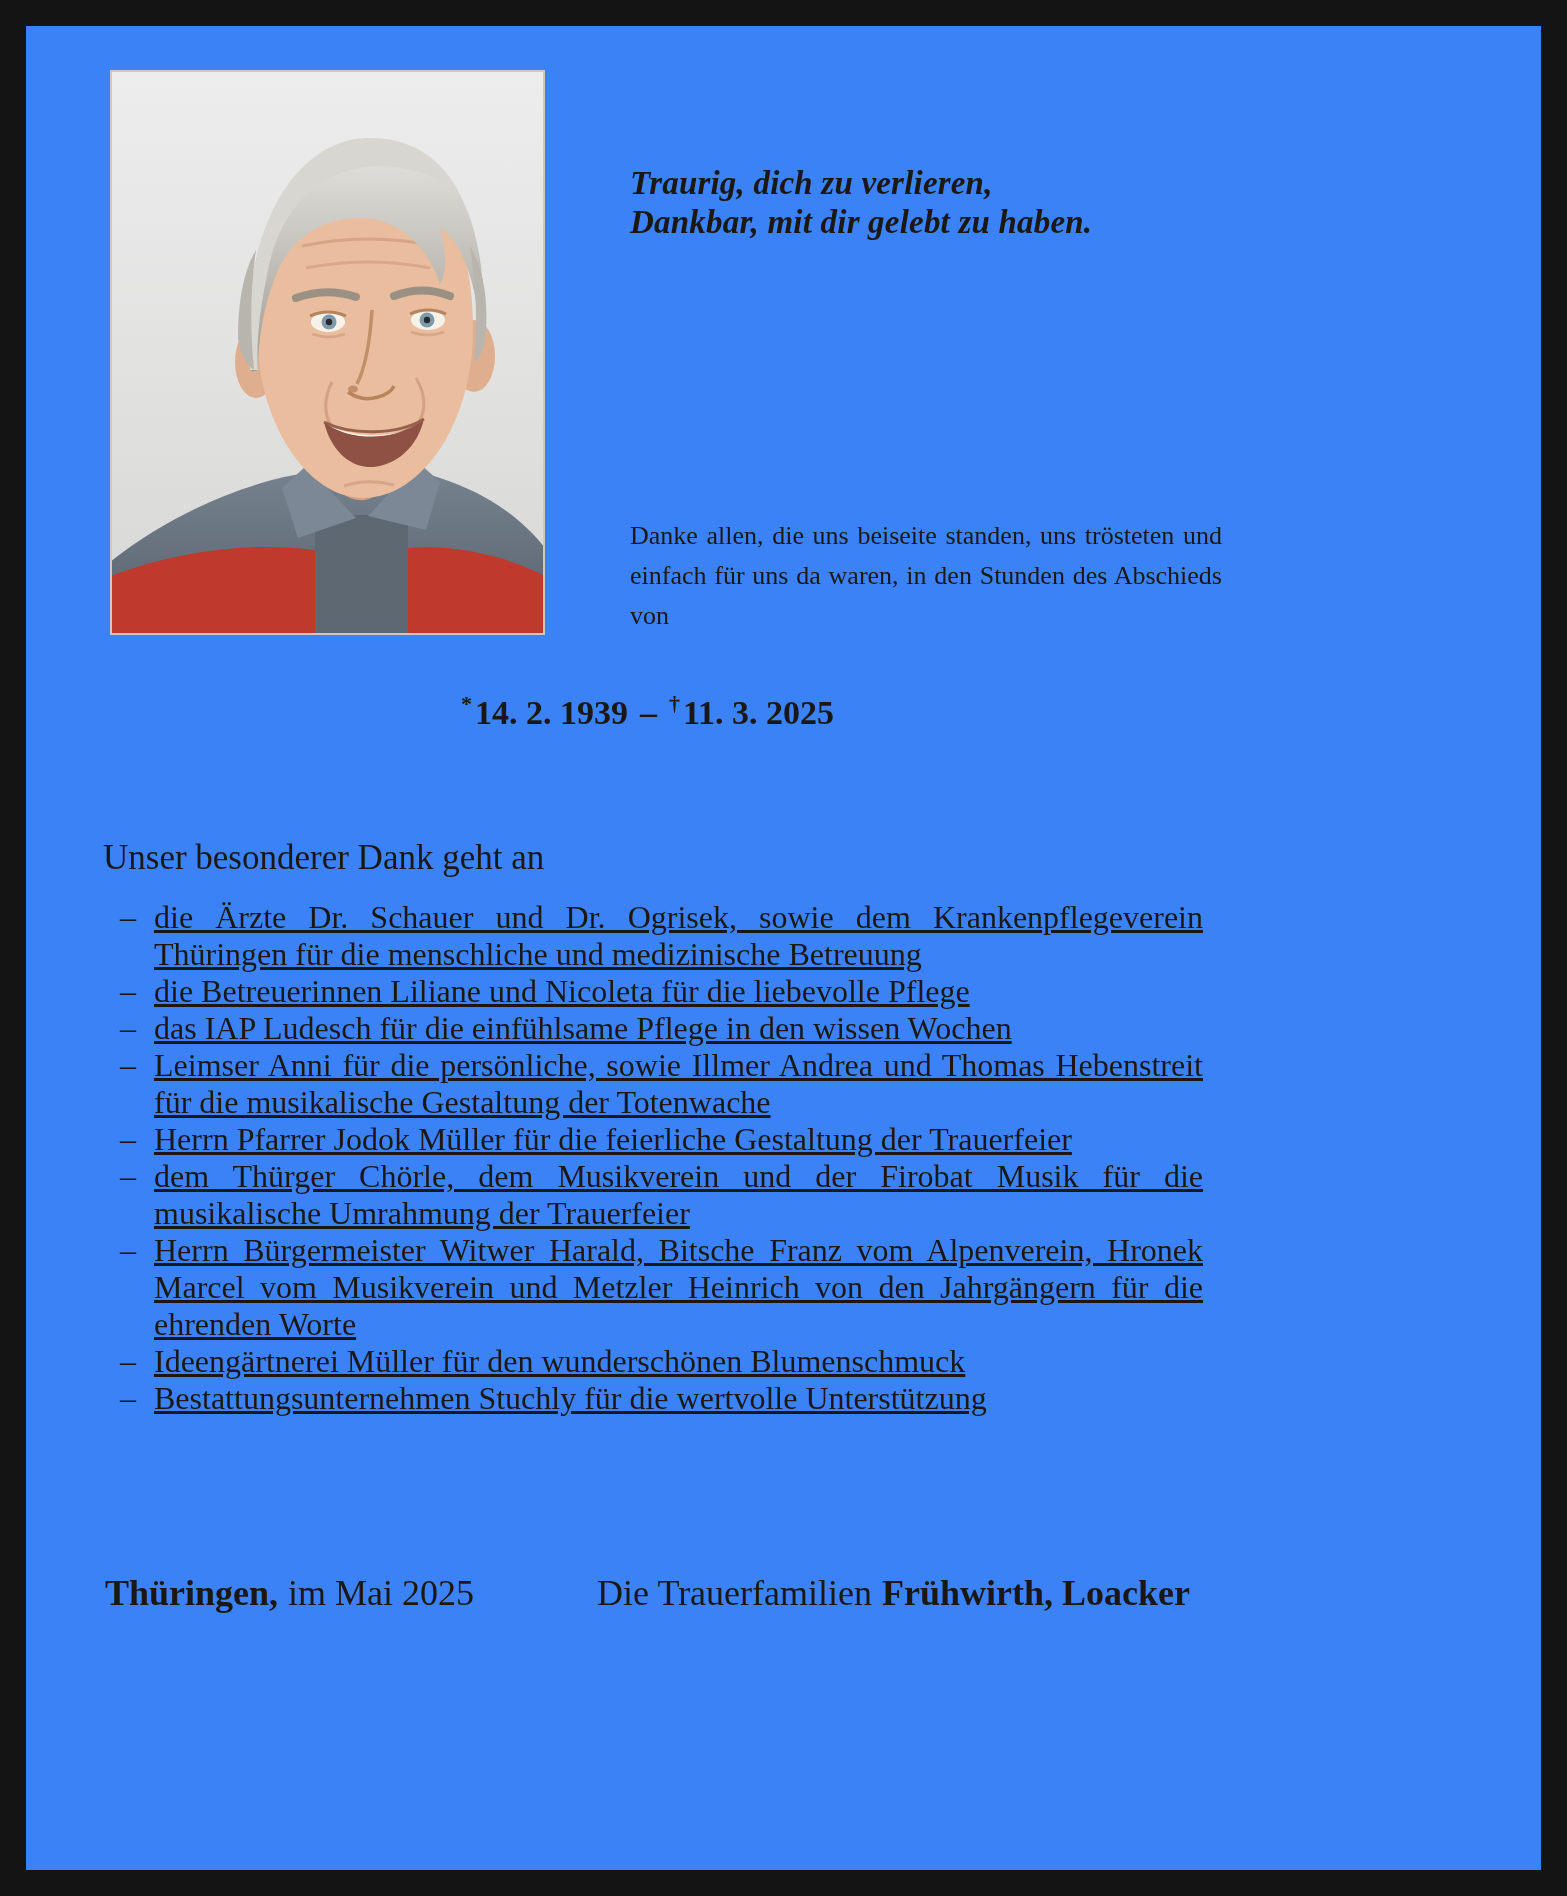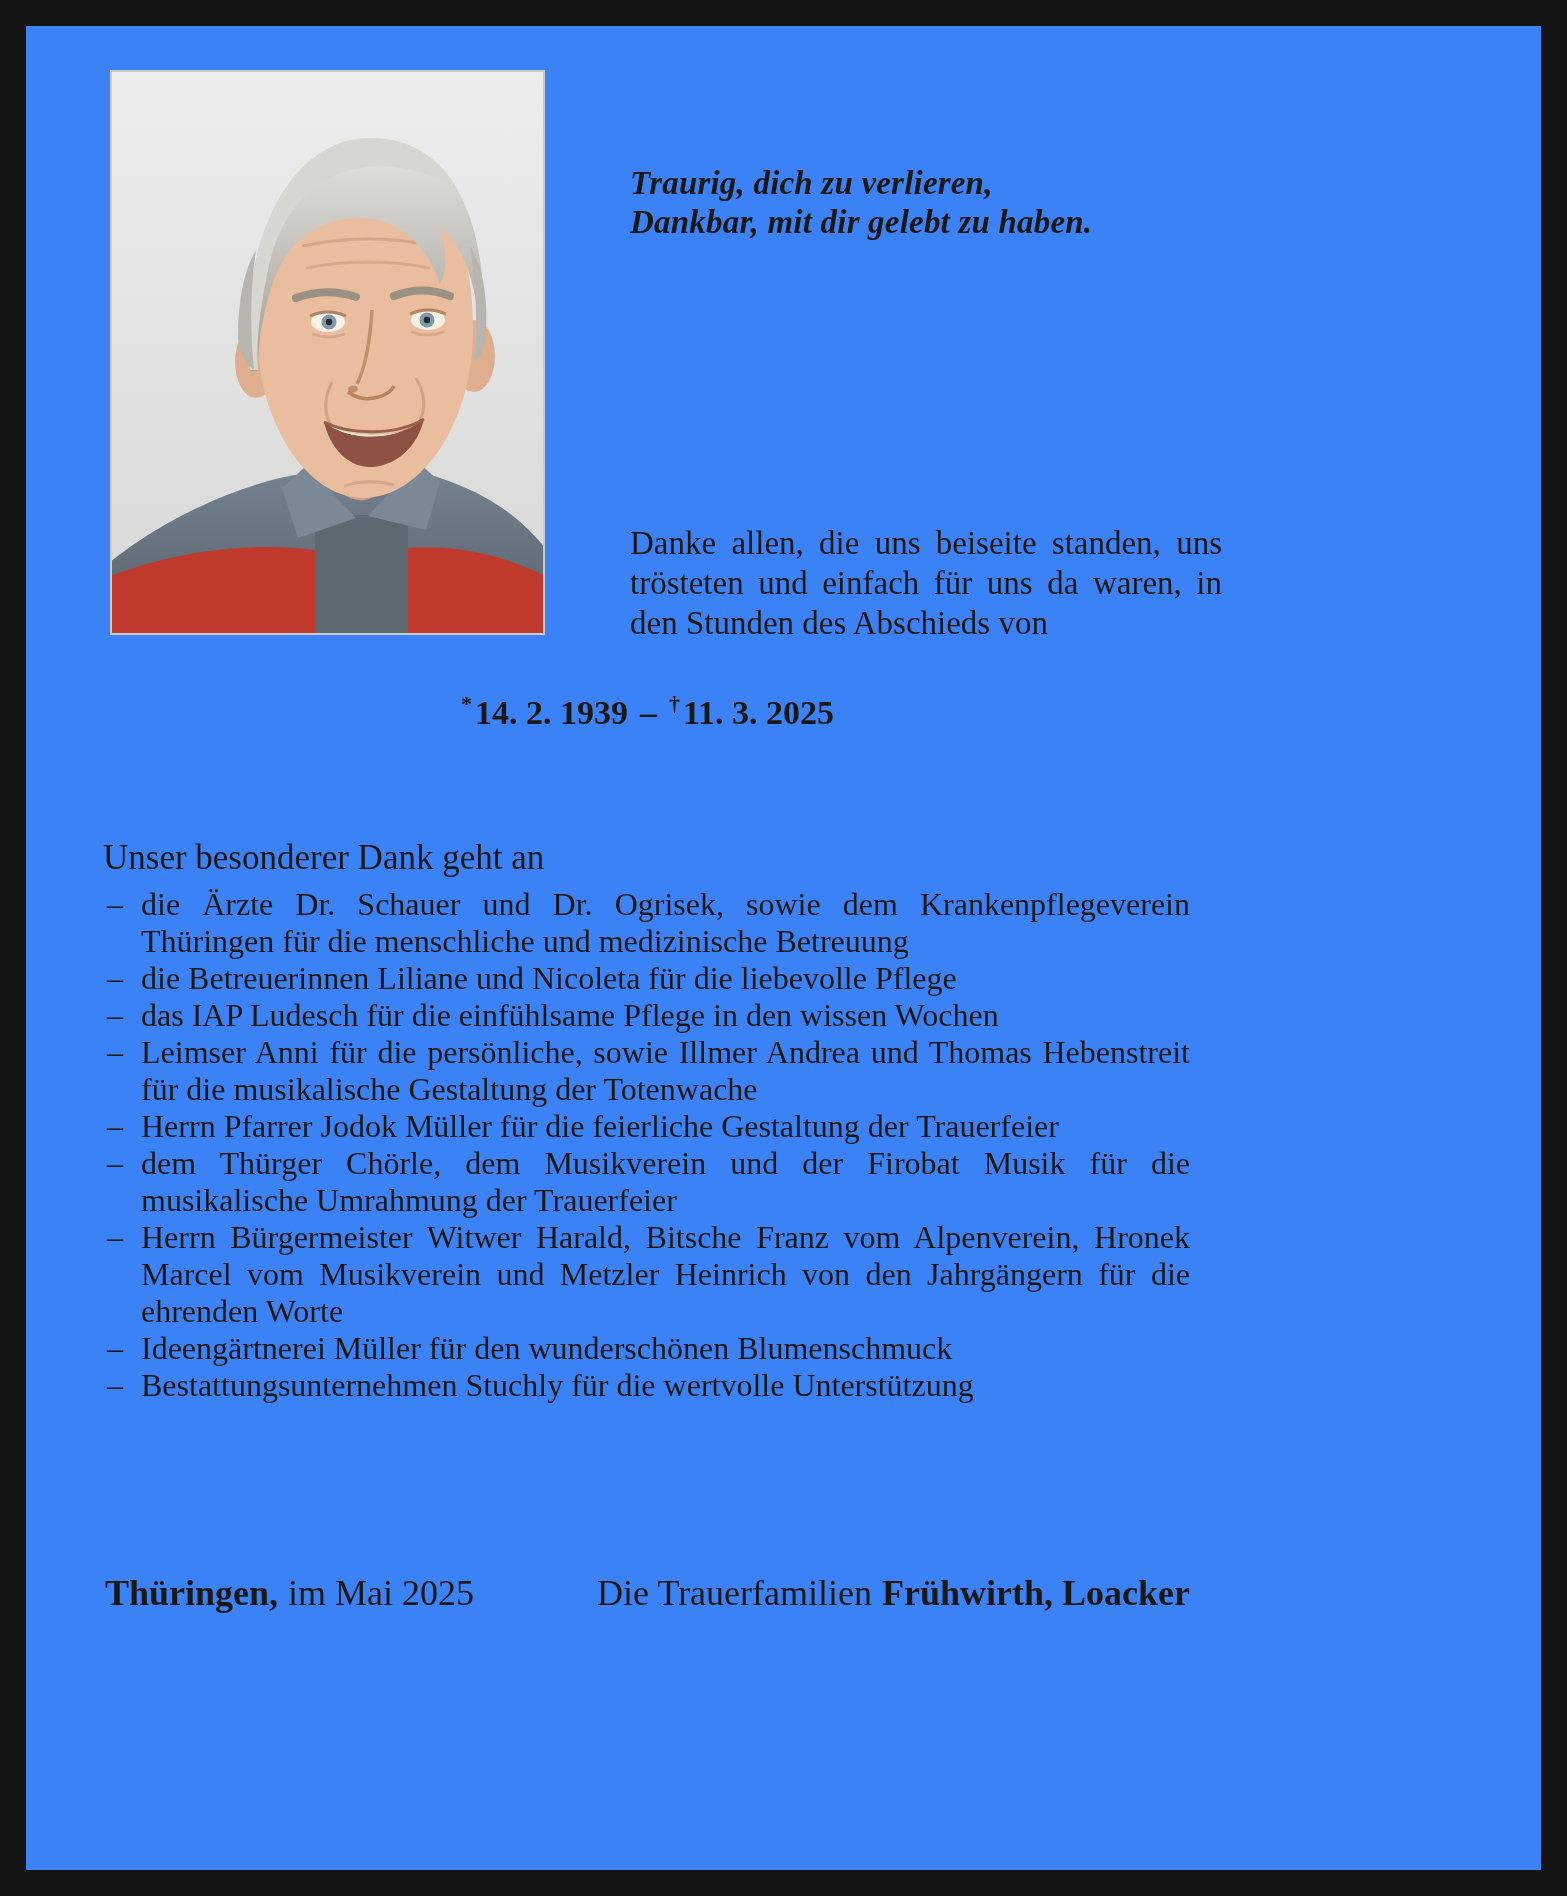--- a/index.html
+++ b/index.html
@@ -33,21 +33,21 @@
     font-size: 33px;
     line-height: 39px;
     letter-spacing: 0.2px;
   }
 
   
   .intro {
     position: absolute;
     left: 604px; top: 464px;
     width: 592px;
-    font-size: 33px;
+    font-size: 26px;
     line-height: 40px;
     text-align: justify;
     hyphens: auto;
   }
 
   
   .name-block {
     position: absolute;
     left: 79px; top: 648px;
     width: 1085px;
@@ -77,23 +77,24 @@
     position: absolute;
     left: 77px; top: 812px;
     font-size: 35px;
     line-height: 40px;
   }
   .thanks-list {
     position: absolute;
     left: 79px; top: 860px;
     width: 1085px;
     list-style: none;
-    margin: 0; padding: 0;
+    margin: 13px; padding: 0;
     font-size: 32px;
     line-height: 37px;
+    text-decoration: underline;
   }
   .thanks-list li {
     position: relative;
     padding-left: 36px;
     text-align: justify;
     hyphens: auto;
   }
   .thanks-list li::before {
     content: "\2013";
     position: absolute;

